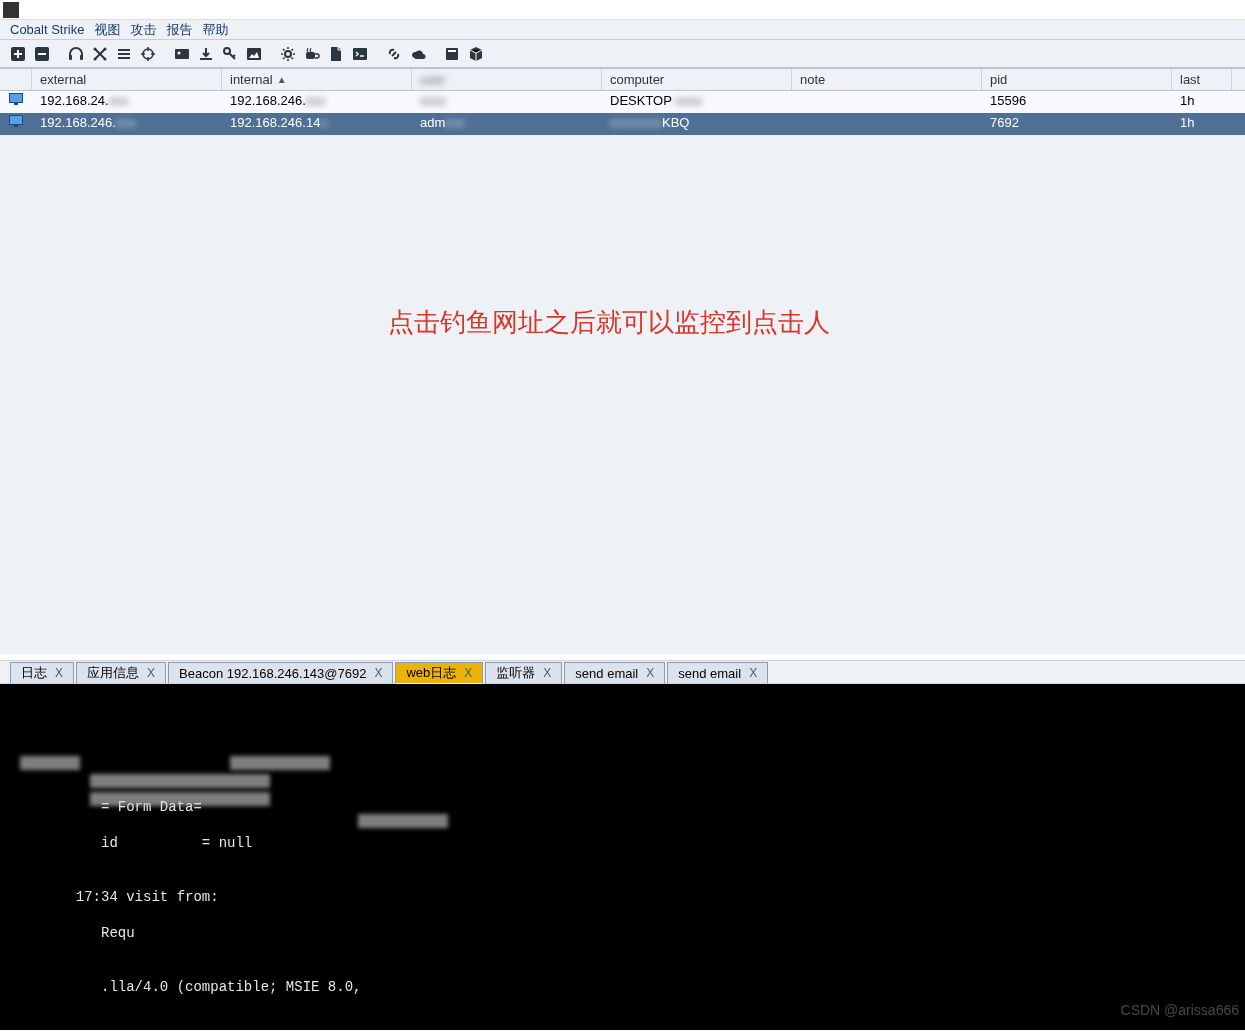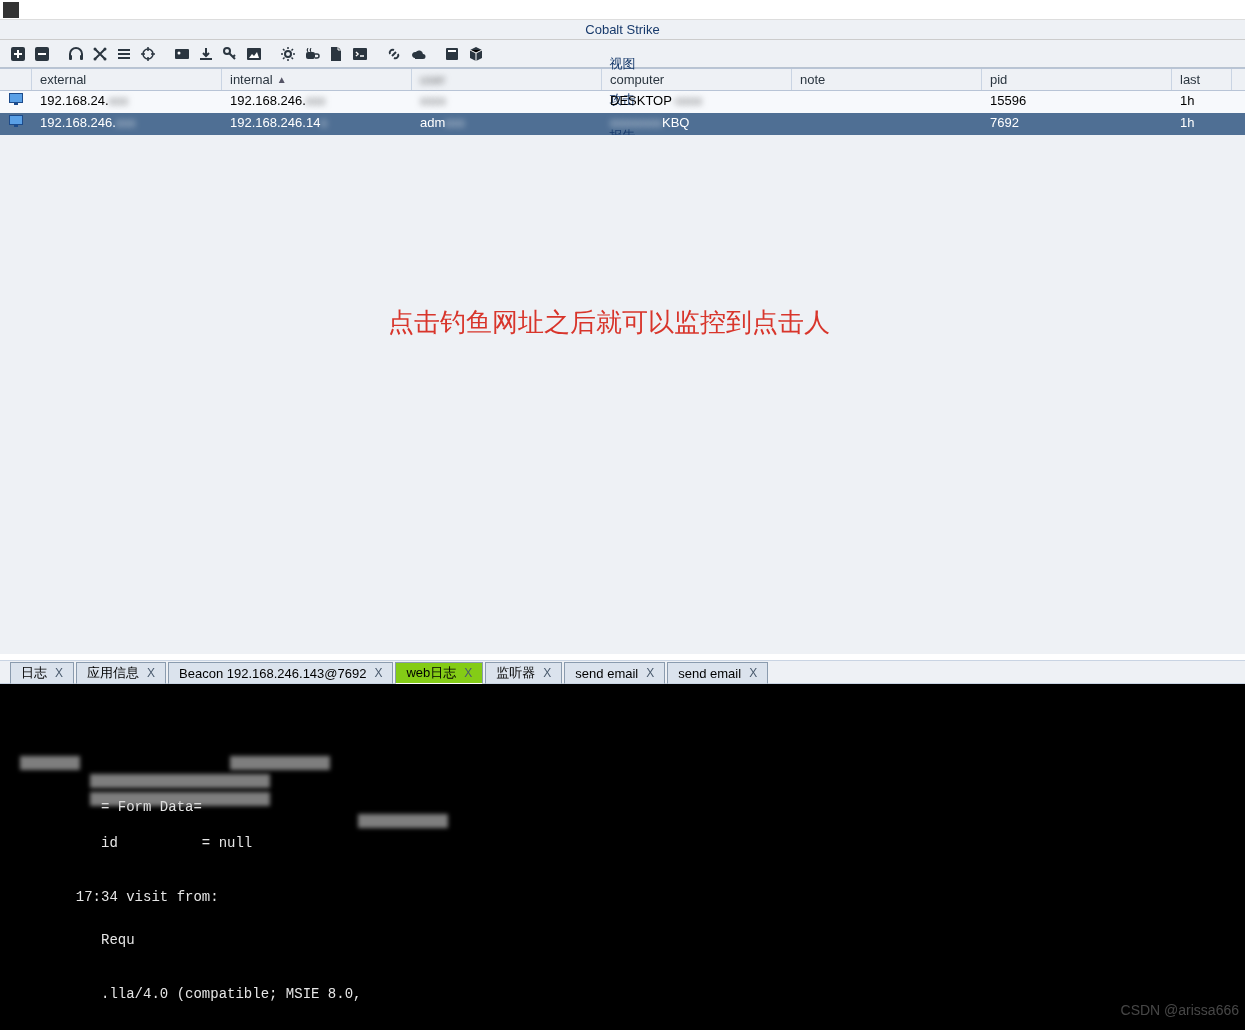--- a/index.html
+++ b/index.html
@@ -1,19 +1,19 @@
 <!DOCTYPE html>
 <html><head>
 <meta charset="utf-8">
 <style>
   * { box-sizing: border-box; }
   html, body { margin:0; padding:0; width:1245px; height:1033px; font-family: Tahoma, "Segoe UI", Arial, sans-serif; font-size:13px; background:#fff; color:#000; overflow:hidden;}
   .blank-header { height:20px; background:#fff; border-bottom:1px solid #ddd;}
   .corner-icon { position:absolute; left:3px; top:2px; width:16px; height:16px; background:#333;}
-  .menubar { display:flex; align-items:center; gap:18px; padding:2px 8px; background:#eef1f5; border-bottom:1px solid #ccc; height:20px;flex-direction:column; }
+  .menubar { display:flex; align-items:center; gap:6px; padding:2px 8px; background:#eef1f5; border-bottom:1px solid #ccc; height:20px; }
   .menubar span { color:#173a6c; font-size:13px; cursor:default; padding:0 2px;}
   .toolbar { display:flex; align-items:center; gap:4px; padding:4px 8px; background:#eef1f5; border-bottom:1px solid #b9c4d1; height:28px;}
   .tool-btn { width:20px; height:20px; display:flex; align-items:center; justify-content:center; color:#333;}
   .tool-btn svg { width:16px; height:16px; }
   .tool-sep { width:6px;}
   .table-wrap { border-top:1px solid #b8c4d6;}
   .thead { display:flex; background:#eef1f5; border-bottom:1px solid #b8c4d6; height:22px;}
   .th { padding:3px 8px; border-right:1px solid #c9d4e3; font-size:13px; color:#2b3640; display:flex; align-items:center; gap:4px;}
   .sort-ind { font-size:10px; color:#556;}
   .tbody {}
@@ -34,21 +34,21 @@
   .mon-icon .stand{ position:absolute; left:5px; top:10px; width:4px; height:2px; background:#1c4b8b;}
   .blur { color:transparent; text-shadow:0 0 6px rgba(0,0,0,.6);}
   .tr.sel .blur { text-shadow:0 0 6px rgba(255,255,255,.8);}
   .mid-area { height:519px; background:#eef1f5; position:relative;padding-left:29px;}
   .overlay-txt { position:absolute; left:388px; top:170px; color:#d8352b; font-size:26px; font-family:"Microsoft YaHei","SimSun",sans-serif;}
   .divider { height:6px; background:#fff;}
   .tabbar { display:flex; background:#eef1f5; border-top:1px solid #c9d4e3; border-bottom:1px solid #c9d4e3; height:24px;}
   .tabbar .gap { width:10px;}
   .tab { display:flex; align-items:center; gap:6px; padding:0 10px; border:1px solid #8a9bae; border-bottom:1px solid #c9d4e3; background:#dbe3ed; font-size:13px; margin-right:2px; position:relative; top:1px;}
   .tab .x { color:#4a5b6e; font-size:12px; margin-left:2px;}
-  .tab.active { background:#84cc16; border-bottom:1px solid #fff;}
+  .tab.active { background:#eab308; border-bottom:1px solid #fff;}
   .log-area { background:#000; color:#e6e6e6; font-family:"Courier New", monospace; font-size:14px; line-height:18px; padding:6px 17px; height:346px; overflow:hidden; white-space:pre; position:relative;}
   .smudge { position:absolute; background:rgba(210,210,210,.6); filter:blur(2px); height:14px;}
   .watermark { position:absolute; right:6px; bottom:11px; color:rgba(200,200,200,.35); font-family:Arial; font-size:14px;}
 </style>
 </head>
 <body>
 
 <div class="blank-header"></div>
 <div class="corner-icon"></div>
 
@@ -281,21 +281,21 @@
 <div class="log-area">
   <div class="smudge" style="left:20px; top:72px; width:60px;"></div>
   <div class="smudge" style="left:230px; top:72px; width:100px;"></div>
   <div class="smudge" style="left:90px; top:90px; width:180px;"></div>
   <div class="smudge" style="left:90px; top:108px; width:180px;"></div>
   <div class="smudge" style="left:358px; top:130px; width:90px;"></div>
 <span style="display: block;">          = Form Data=</span>
 <span style="display: block;">          id          = null</span>
 <span style="display: block;"></span>
 <span style="display: block;">       17:34 visit from: </span>
-<span style="display: block; margin-top: 7px;">          Requ</span>
+<span style="display: block;">          Requ</span>
 <span style="display: block;"></span>
 <span style="display: block;">          .lla/4.0 (compatible; MSIE 8.0, </span>
 <span style="display: block;"></span>
 
 
 
 
 <span style="display: block;"></span>
 
 

